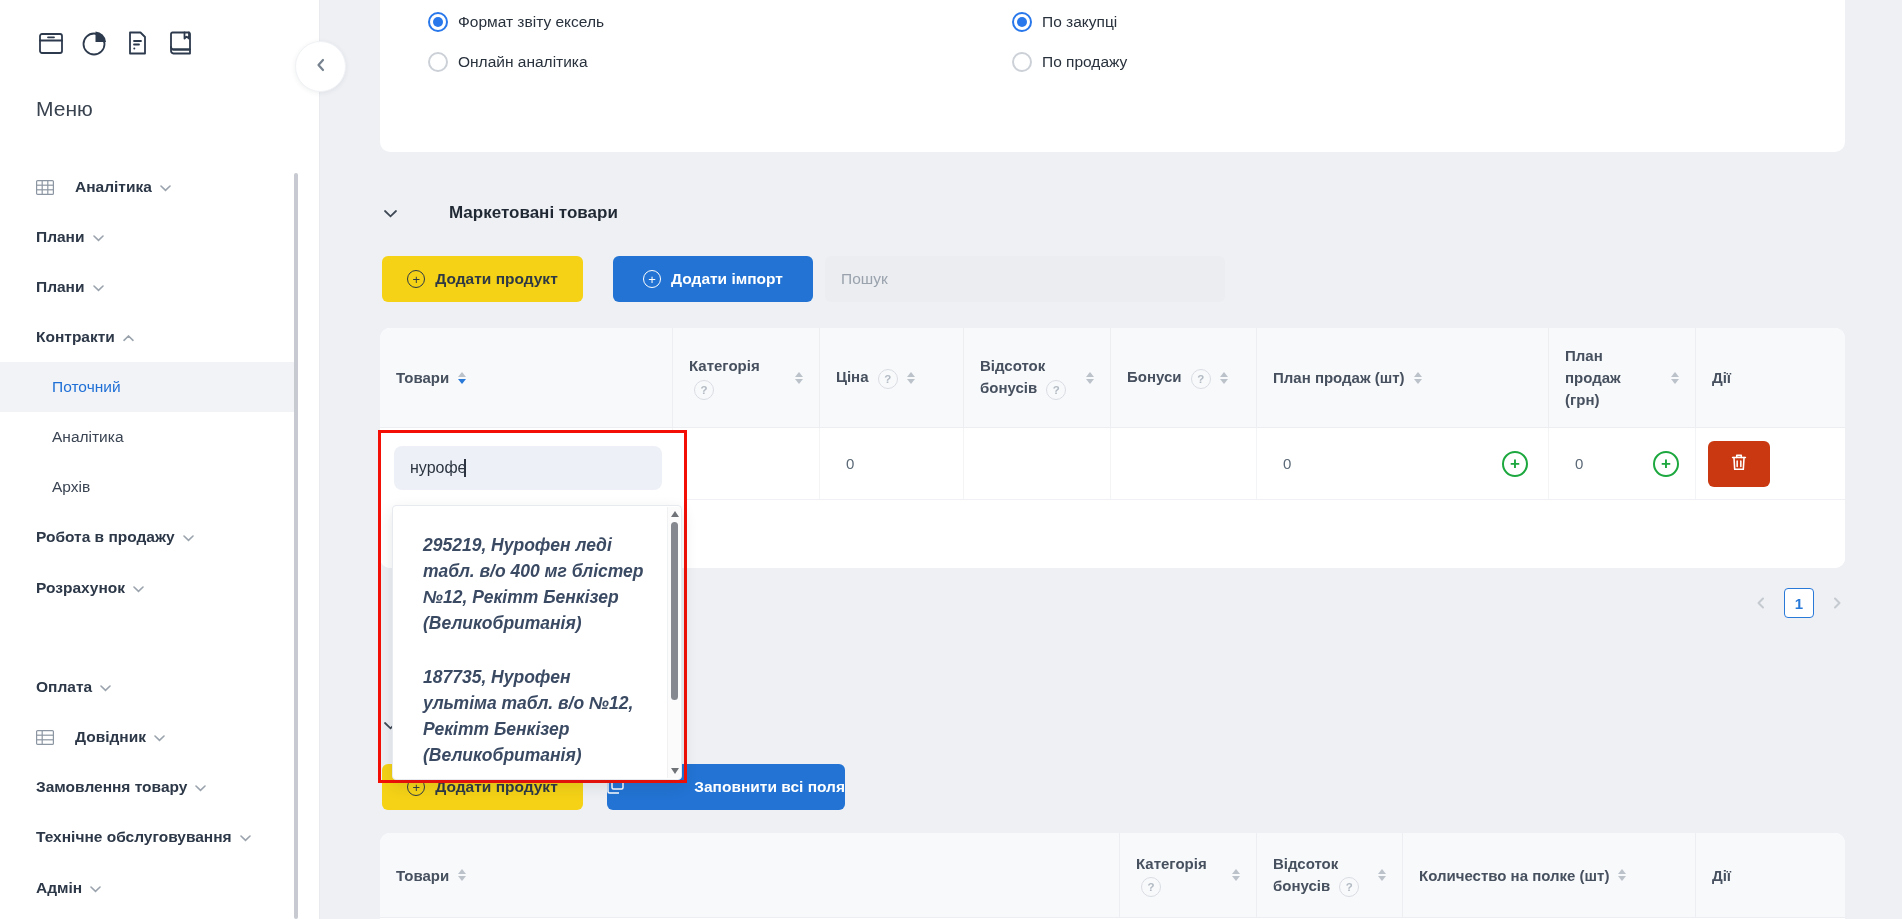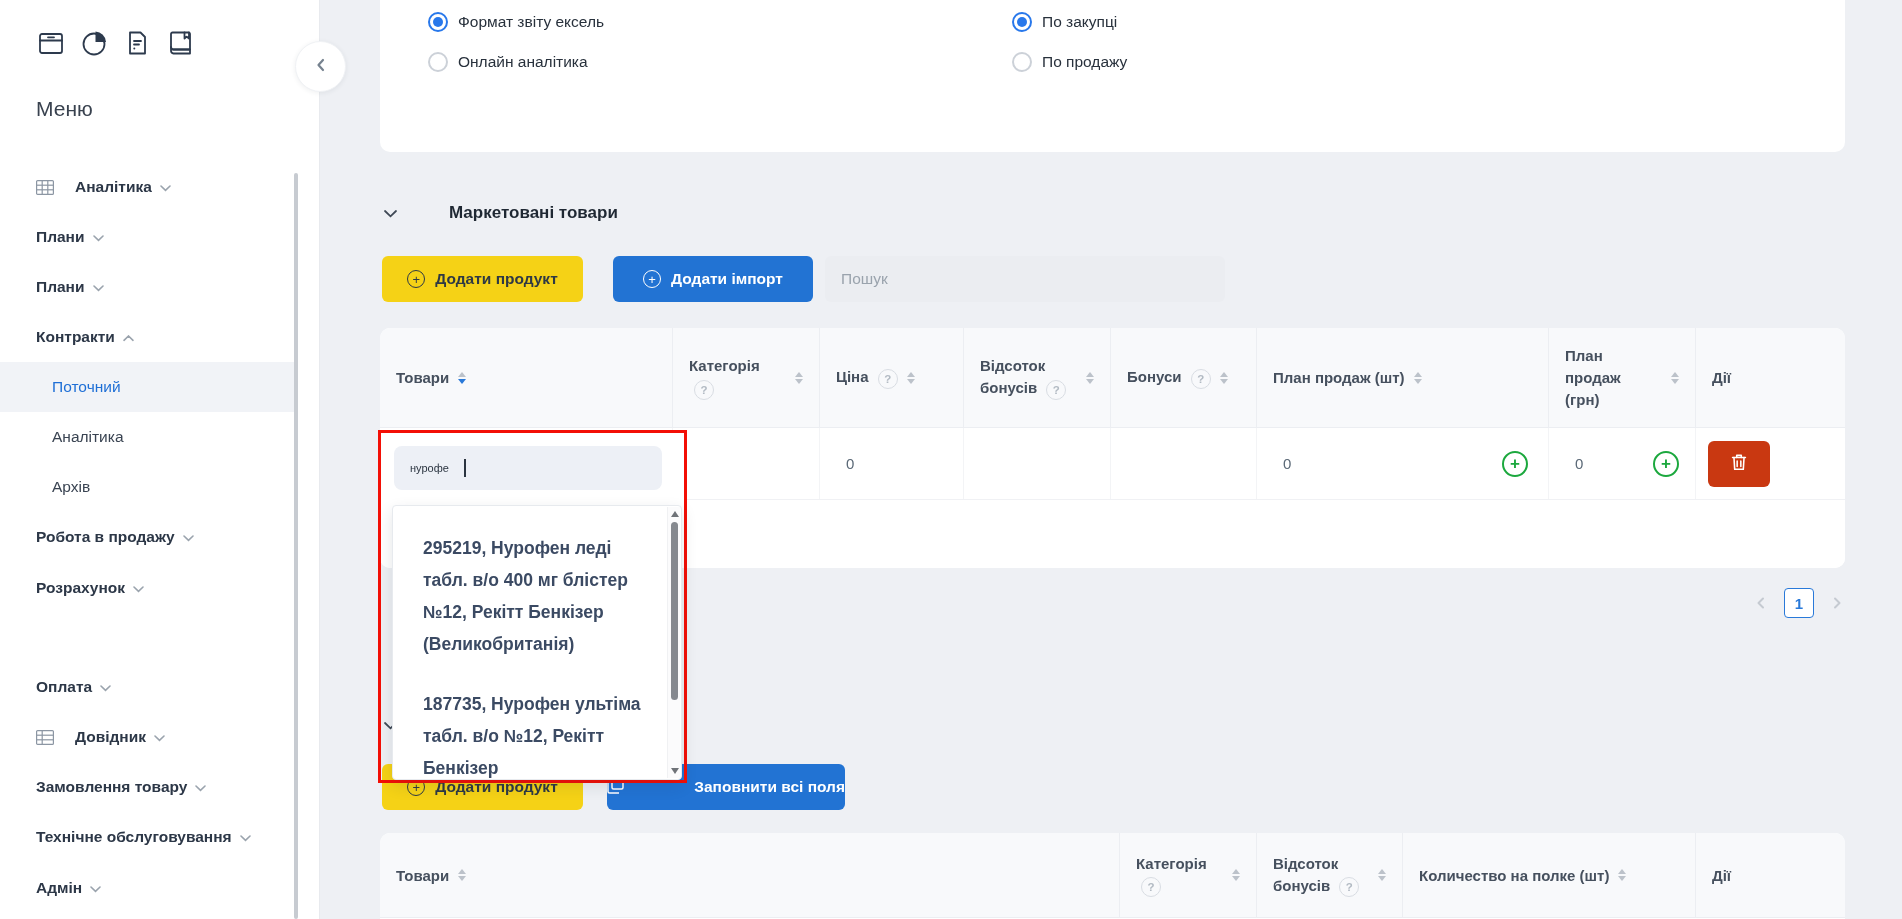--- a/index.html
+++ b/index.html
@@ -62,24 +62,24 @@
   .del-btn { width:62px; height:46px; margin-left:12px; background:#c93811; border:none; border-radius:6px; display:flex; align-items:center; justify-content:center; cursor:pointer; }
 
   .pagination { position:absolute; top:588px; left:1432px; display:flex; align-items:center; gap:14px; }
   .pg-arrow { width:18px; height:18px; display:flex; align-items:center; justify-content:center; cursor:pointer; }
   .pg-page { width:30px; height:30px; background:#fff; border:1px solid #2979d9; border-radius:4px; color:#2979d9; font-size:15px; font-weight:700; display:flex; align-items:center; justify-content:center; cursor:pointer; }
 
   
   .overlay { position:absolute; left:58px; top:430px; width:309px; height:353px; border:3px solid #f30f06; z-index:40; }
   .ov-cell { position:absolute; left:0; top:0; width:303px; height:69px; background:#fff; }
   .ov-input { position:absolute; left:13px; top:13px; width:268px; height:44px; background:#edf0f6; border-radius:8px; display:flex; align-items:center; padding-left:16px; }
-  .ov-input input { border:none; background:transparent; outline:none; font-family:inherit; font-size:11px; color:#2b3440; width:200px; }
+  .ov-input input { border:none; background:transparent; outline:none; font-family:inherit; font-size:16px; color:#2b3440; width:200px; }
   .caret { width:1.5px; height:18px; background:#2b3440; margin-left:-198px; transform:translateX(52px); }
   .panel { position:absolute; left:11px; top:72px; width:290px; height:275px; background:#fff; border:1px solid #e7eaee; border-radius:4px; box-shadow:0 6px 16px rgba(31,41,55,.12); overflow:hidden; }
-  .sugg { width:226px; margin-left:30px; font-size:17.5px; line-height:32px; font-weight:700; color:#3b4a63; cursor:pointer; }
+  .sugg { width:226px; margin-left:30px; font-size:17.5px; line-height:26px; font-weight:700; color:#3b4a63; cursor:pointer;font-style:italic; }
   .sugg:first-child { margin-top:26px; }
   .sugg + .sugg { margin-top:28px; }
   .sb { position:absolute; right:1px; top:1px; bottom:1px; width:13px; background:#fbfbfc; border-left:1px solid #f0f1f3; }
   .sb-up { position:absolute; top:4px; left:2.5px; width:0; height:0; border-left:4px solid transparent; border-right:4px solid transparent; border-bottom:6px solid #6f7378; }
   .sb-thumb { position:absolute; top:15px; left:2.5px; width:7px; height:178px; background:#85898f; border-radius:4px; cursor:pointer; }
   .sb-down { position:absolute; bottom:4px; left:2.5px; width:0; height:0; border-left:4px solid transparent; border-right:4px solid transparent; border-top:6px solid #6f7378; }
 
   .sec2-chev { position:absolute; left:64px; top:716px; z-index:10; }
 </style>
 </head>

